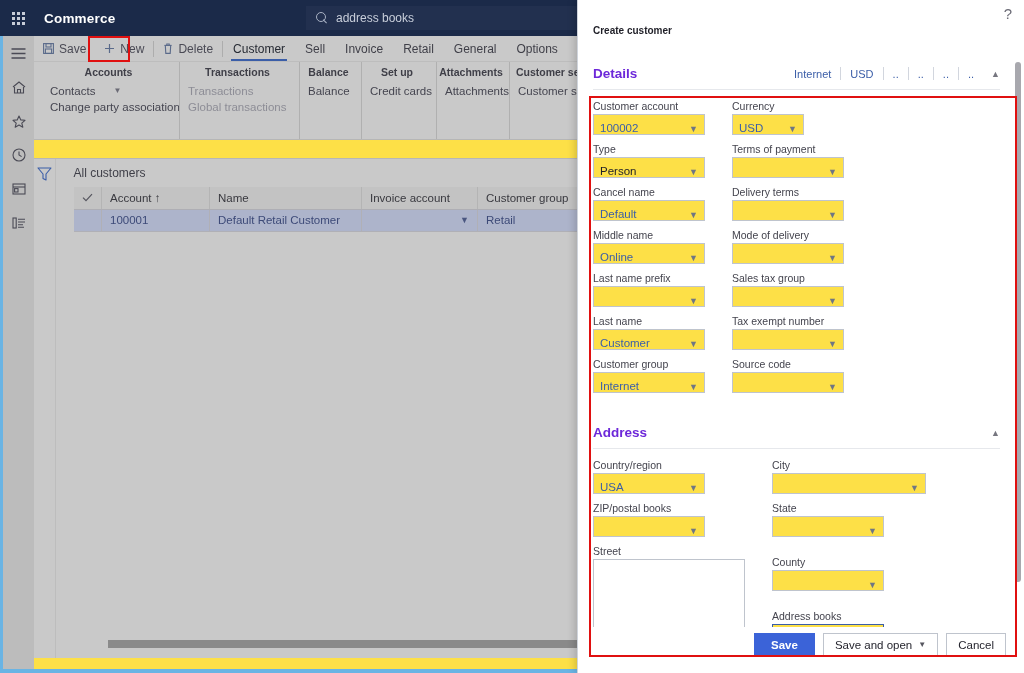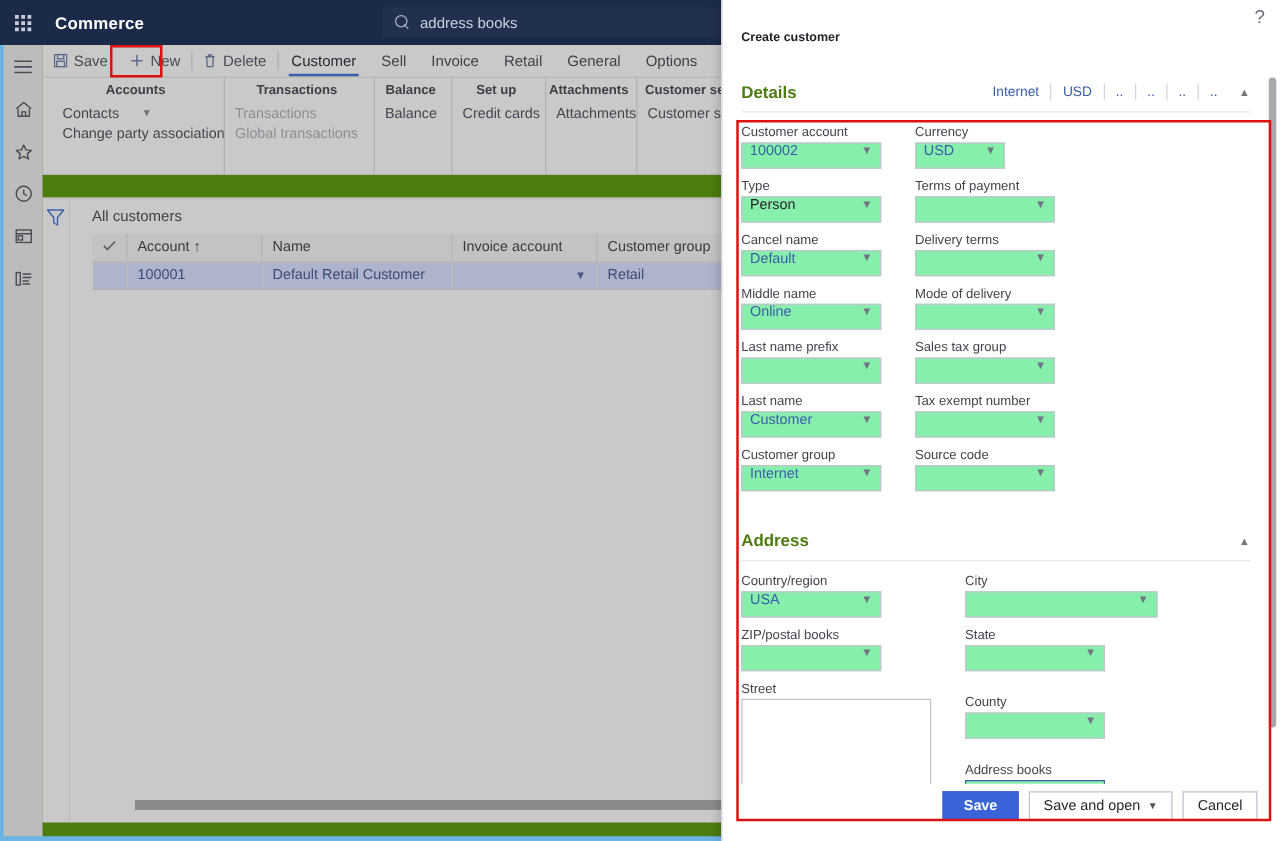--- a/index.html
+++ b/index.html
@@ -7,21 +7,21 @@
     width: 1024px; height: 673px;
     font-family: "Liberation Sans", sans-serif;
     overflow: hidden;
     background: #ffffff;
   }
   #root { position: relative; width: 1024px; height: 673px; }
 
   
   #app-bg {
     position: absolute; inset: 0;
-    background: #4d7c0f;
+    background: #fde047;
   }
 
   
   .topbar {
     position: absolute; top: 0; left: 0; width: 1024px; height: 36px;
     background: #1b2a49;
     display: flex; align-items: center;
   }
   .waffle {
     width: 36px; height: 36px;
@@ -188,43 +188,43 @@
   }
   .dlg-scroll {
     position: absolute; right: 3px; top: 62px; width: 6px; height: 520px;
     background: #a8a8ae; border-radius: 3px; z-index: 25;
   }
 
   .sec-head {
     display: flex; align-items: center; height: 32px;
     margin: 0 15px; border-bottom: 1px solid #e6e8ec;
   }
-  .sec-name { font-size: 13.5px; color: #4d7c0f; font-weight: bold; }
+  .sec-name { font-size: 13.5px; color: #6d28d9; font-weight: bold; }
   .sec-sum { margin-left: auto; display: flex; align-items: center; gap: 0; }
   .sec-sum .chip {
     font-size: 11px; color: #3b5ea8; padding: 0 9px; white-space: nowrap;
   }
   .sec-sum .vbar { width: 1px; height: 13px; background: #d2d6de; }
   .sec-chev {
     margin-left: 8px; color: #76767f; font-size: 9px;
     display: inline-flex; align-items: center;
   }
 
   .form-grid {
     display: flex; padding: 10px 15px 0 15px; gap: 27px;
   }
   .col { display: flex; flex-direction: column; }
   .fld { margin-bottom: 8px; }
   .fld label {
     display: block; font-size: 10.5px; color: #44444e; margin-bottom: 2px;
     white-space: nowrap;
   }
   .ctl {
-    height: 21px; border: 1px solid #bfc4cd; background: #86efac;
-    display: flex; align-items: flex-start; padding: 0 4px 0 6px;
+    height: 21px; border: 1px solid #bfc4cd; background: #fde047;
+    display: flex; align-items: flex-end; padding: 0 4px 0 6px;
     position: relative;
   }
   .ctl .val { font-size: 11.5px; color: #3b5ea8; white-space: nowrap; flex: 1; }
   .ctl .val.plain { color: #222228; }
   .ctl .dd {
     width: 13px; color: #6f7683; font-size: 9px; flex: none;
     display: flex; align-items: center; justify-content: center;
   }
   .ctl.focused { border: 1.6px solid #3b5ea8; }
   .w-left { width: 112px; }

